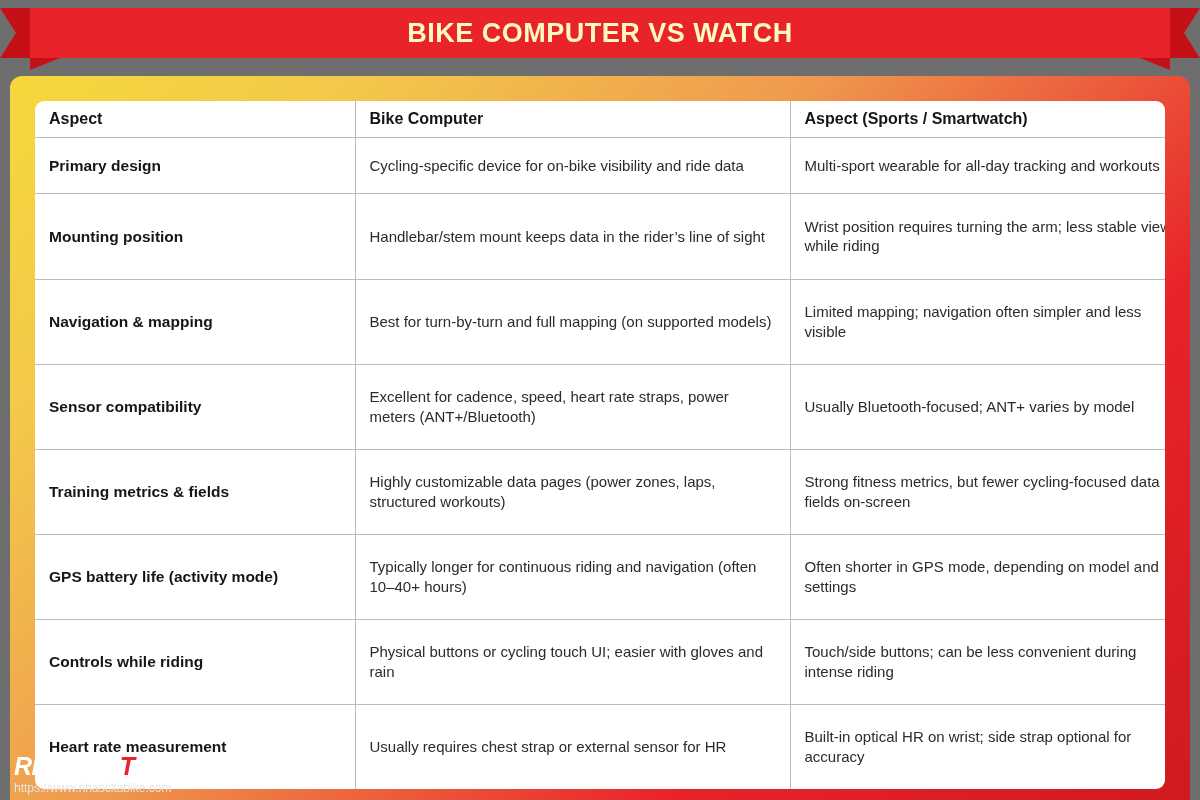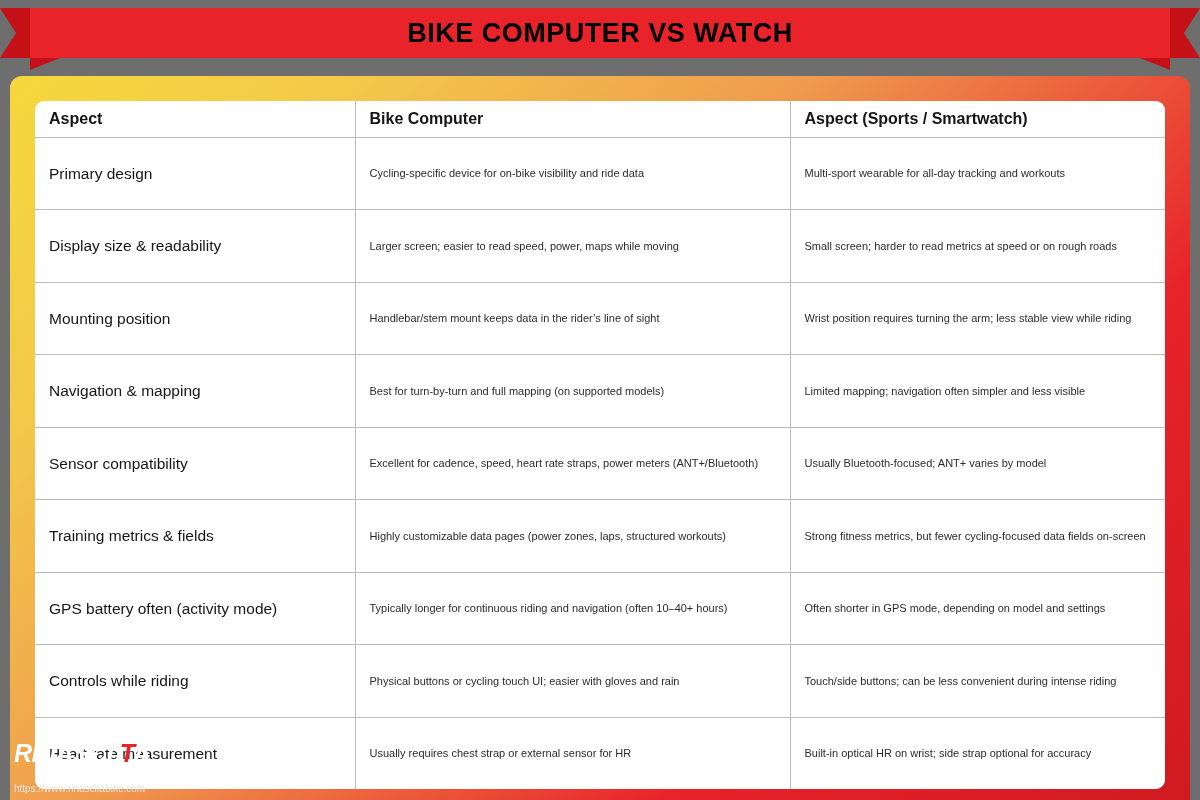--- a/index.html
+++ b/index.html
@@ -26,21 +26,21 @@
     left: 30px;
     right: 30px;
     top: 0;
     height: 50px;
     background: #e8232a;
     display: flex;
     align-items: center;
     justify-content: center;
   }
   .banner-title {
-    color: #000000;
+    color: #fef9c3;
     font-size: 27px;
     font-weight: bold;
     letter-spacing: 0.5px;
     text-align: center;
   }
   .ribbon-tail {
     position: absolute;
     top: 0;
     width: 36px;
     height: 50px;
@@ -115,48 +115,48 @@
     font-weight: bold;
     color: #151515;
     text-align: center;
     padding-top: 14px;
     padding-bottom: 14px;
     border-bottom: 2px solid #555;
   }
 
   td.aspect {
     font-size: 15.5px;
-    font-weight: normal;
+    font-weight: bold;
     color: #161616;
     line-height: 1.28;
   }
   td.val {
-    font-size: 11px;
+    font-size: 15px;
     color: #2b2b2b;
     line-height: 1.32;
   }
 
   
   .brand {
     position: absolute;
     left: 14px;
     bottom: 6px;
     line-height: 1;
   }
   .brand-name {
     font-size: 25px;
     font-weight: bold;
     font-style: italic;
     color: #ffffff;
     letter-spacing: -0.5px;
   }
   .brand-name .accent { color: #e8232a; }
   .brand-url {
-    margin-top: 18px;
-    font-size: 10px;
+    margin-top: 3px;
+    font-size: 12px;
     color: #e5e5e5;
   }
 </style>
 </head>
 <body>
 
 <div class="banner-wrap">
   <div class="ribbon-tail left"></div>
   <div class="ribbon-tail right"></div>
   <div class="banner">
@@ -181,46 +181,41 @@
           <th>Aspect (Sports / Smartwatch)</th>
         </tr>
       </thead>
       <tbody>
         <tr>
           <td class="aspect">Primary design</td>
           <td class="val">Cycling-specific device for on-bike visibility and ride data</td>
           <td class="val">Multi-sport wearable for all-day tracking and workouts</td>
         </tr>
         <tr>
-          <td class="aspect">Display size &amp; readability</td>
-          <td class="val">Larger screen; easier to read speed, power, maps while moving</td>
-          <td class="val">Small screen; harder to read metrics at speed or on rough roads</td>
-        </tr>
-        <tr>
           <td class="aspect">Mounting position</td>
           <td class="val">Handlebar/stem mount keeps data in the rider’s line of sight</td>
           <td class="val">Wrist position requires turning the arm; less stable view while riding</td>
         </tr>
         <tr>
           <td class="aspect">Navigation &amp; mapping</td>
           <td class="val">Best for turn-by-turn and full mapping (on supported models)</td>
           <td class="val">Limited mapping; navigation often simpler and less visible</td>
         </tr>
         <tr>
           <td class="aspect">Sensor compatibility</td>
           <td class="val">Excellent for cadence, speed, heart rate straps, power meters (ANT+/Bluetooth)</td>
           <td class="val">Usually Bluetooth-focused; ANT+ varies by model</td>
         </tr>
         <tr>
           <td class="aspect">Training metrics &amp; fields</td>
           <td class="val">Highly customizable data pages (power zones, laps, structured workouts)</td>
           <td class="val">Strong fitness metrics, but fewer cycling-focused data fields on-screen</td>
         </tr>
         <tr>
-          <td class="aspect">GPS battery often (activity mode)</td>
+          <td class="aspect">GPS battery life (activity mode)</td>
           <td class="val">Typically longer for continuous riding and navigation (often 10–40+ hours)</td>
           <td class="val">Often shorter in GPS mode, depending on model and settings</td>
         </tr>
         <tr>
           <td class="aspect">Controls while riding</td>
           <td class="val">Physical buttons or cycling touch UI; easier with gloves and rain</td>
           <td class="val">Touch/side buttons; can be less convenient during intense riding</td>
         </tr>
         <tr>
           <td class="aspect">Heart rate measurement</td>

